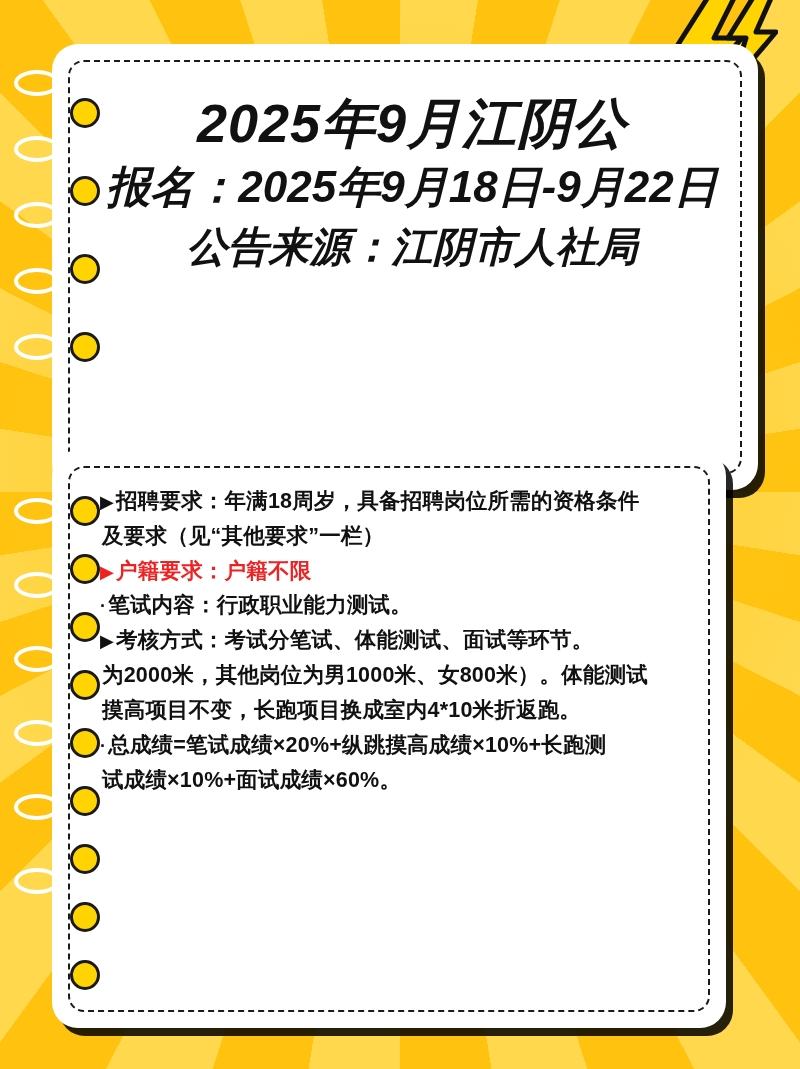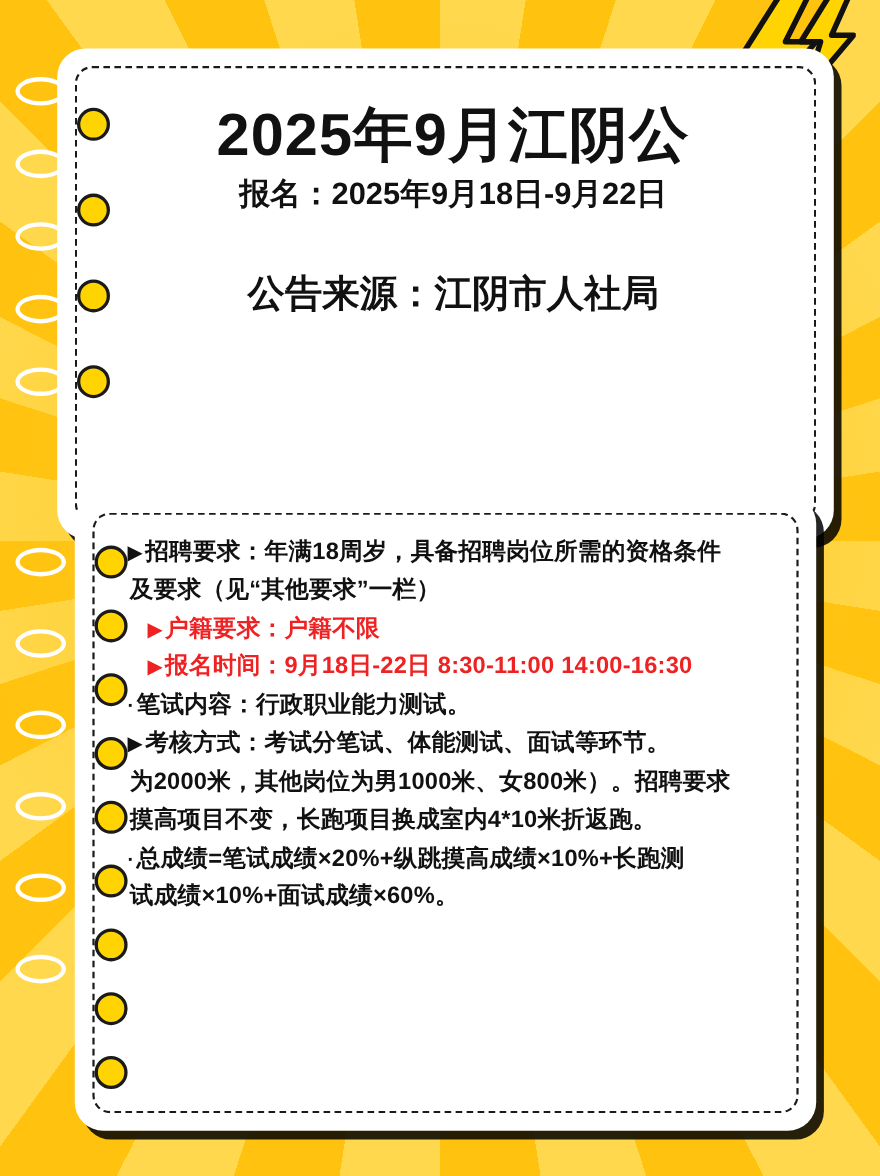--- a/index.html
+++ b/index.html
@@ -83,23 +83,24 @@
     border: 2px dashed #1a1a1a;
     border-radius: 16px;
     box-sizing: border-box;
   }
 
   #card-header {
     left: 52px;
     top: 44px;
     width: 706px;
     height: 446px;
+    font-style: italic;
   }
   #card-body {
-    left: 68px;
+    left: 52px;
     top: 450px;
     width: 674px;
     height: 578px;
   }
 
   
   .dot {
     position: absolute;
     width: 30px;
     height: 30px;
@@ -119,49 +120,47 @@
   }
   .title-line {
     font-size: 54px;
     font-weight: bold;
     color: #111111;
     line-height: 1.18;
     letter-spacing: 1px;
     white-space: nowrap;
   }
   .sub-line {
-    font-size: 28px;
+    font-size: 44px;
     font-weight: bold;
     color: #111111;
     line-height: 1.42;
     white-space: nowrap;
   }
   .sub-line.src {
-    font-size: 34px;
-    margin-top: 48px;
+    font-size: 41px;
   }
 
   
   .body-text {
     position: absolute;
     left: 48px;
     right: 24px;
     top: 34px;
     bottom: 18px;
   }
   .line {
     font-size: 21.5px;
     font-weight: bold;
     color: #111111;
     line-height: 1.62;
     letter-spacing: 0.2px;
   }
   .line.red {
     color: #ee2222;
-    padding-left: 18px;
   }
   .mk {
     font-size: 18px;
     margin-right: 2px;
   }
 </style>
 </head>
 <body>
 
 <div class="bg">
@@ -211,21 +210,20 @@
   <div class="dot" style="left:18px; top:278px"></div>
   <div class="dot" style="left:18px; top:336px"></div>
   <div class="dot" style="left:18px; top:394px"></div>
   <div class="dot" style="left:18px; top:452px"></div>
   <div class="dot" style="left:18px; top:510px"></div>
 
   <div class="body-text">
     <div class="line"><span class="mk">▶</span><span>招聘要求：年满18周岁，具备招聘岗位所需的资格条件</span></div>
     <div class="line"><span class="mk"></span><span>及要求（见“其他要求”一栏）</span></div>
     <div class="line red"><span class="mk">▶</span><span>户籍要求：户籍不限</span></div>
-    <div class="line red"><span class="mk">▶</span><span>报名时间：9月18日-22日 8:30-11:00 14:00-16:30</span></div>
     <div class="line"><span class="mk">·</span><span>笔试内容：行政职业能力测试。</span></div>
     <div class="line"><span class="mk">▶</span><span>考核方式：考试分笔试、体能测试、面试等环节。</span></div>
-    <div class="line"><span class="mk"></span><span>为2000米，其他岗位为男1000米、女800米）。招聘要求</span></div>
+    <div class="line"><span class="mk"></span><span>为2000米，其他岗位为男1000米、女800米）。体能测试</span></div>
     <div class="line"><span class="mk"></span><span>摸高项目不变，长跑项目换成室内4*10米折返跑。</span></div>
     <div class="line"><span class="mk">·</span><span>总成绩=笔试成绩×20%+纵跳摸高成绩×10%+长跑测</span></div>
     <div class="line"><span class="mk"></span><span>试成绩×10%+面试成绩×60%。</span></div>
   </div>
 </div>
 
 </body></html>

